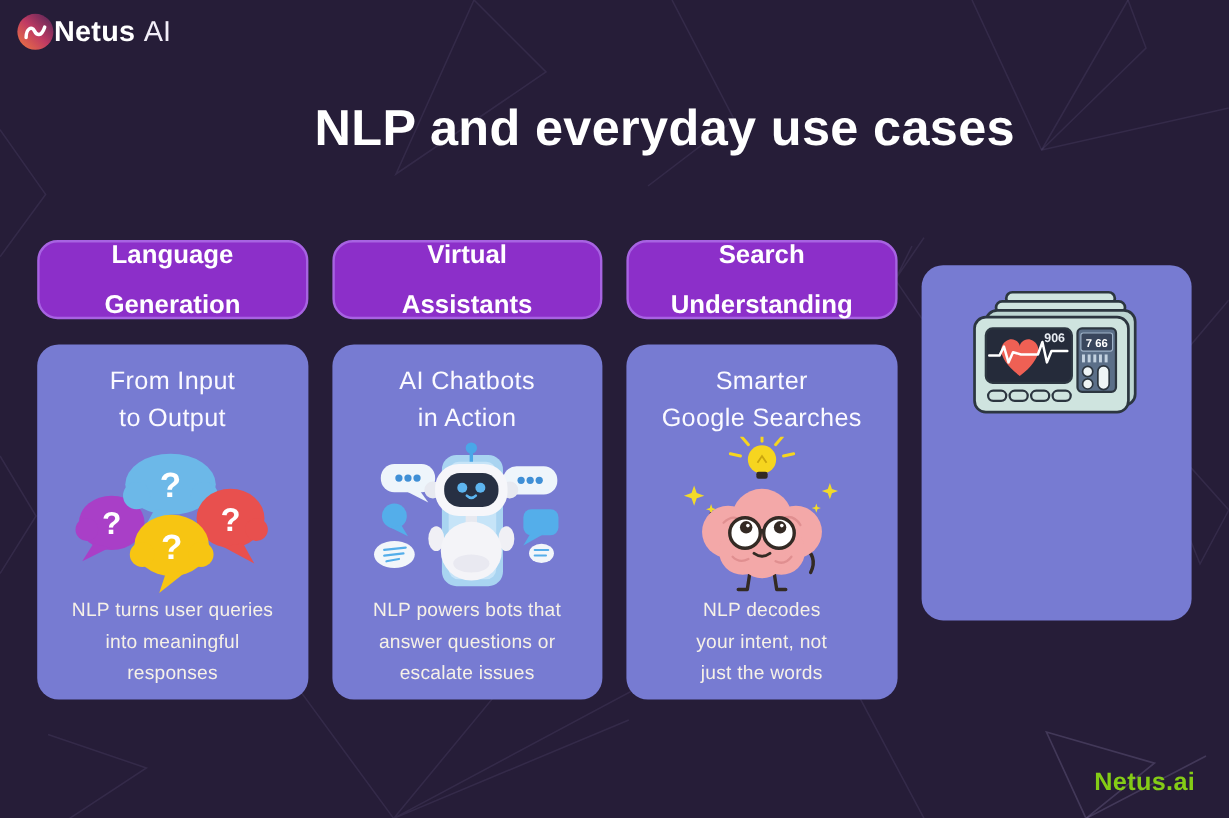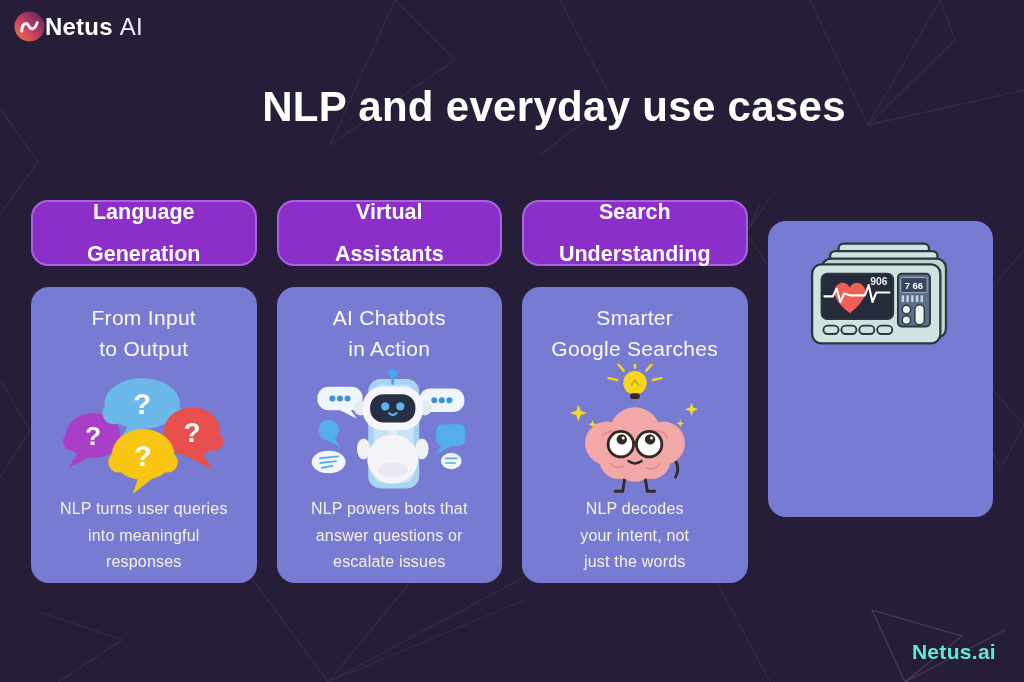--- a/index.html
+++ b/index.html
@@ -37,21 +37,21 @@
     color:#fbfaff;font-size:21px;font-weight:400;line-height:31px;
     text-align:center;white-space:pre-line;letter-spacing:.3px;
   }
   .card-art{flex:0 0 auto;display:flex;align-items:center;justify-content:center;}
   .card-body{
     color:#f6f1e7;font-size:16px;font-weight:400;line-height:26.5px;
     text-align:center;white-space:pre-line;letter-spacing:.2px;
   }
   .watermark{
     position:absolute;right:28px;top:640px;
-    color:#5eead4;font-size:21px;font-weight:700;letter-spacing:.3px;
+    color:#84cc16;font-size:21px;font-weight:700;letter-spacing:.3px;
   }
 </style>
 </head>
 <body>
 
 <svg class="bg-net" width="1024" height="682" viewBox="0 0 1024 682">
   <g stroke="#9b8cc4" stroke-opacity="0.12" stroke-width="1.3" fill="none">
     <path d="M395,0 L330,145 L455,60 Z"></path>
     <path d="M560,0 L612,100 L540,155"></path>
     <path d="M810,0 L868,125 L955,40 L940,0"></path>

